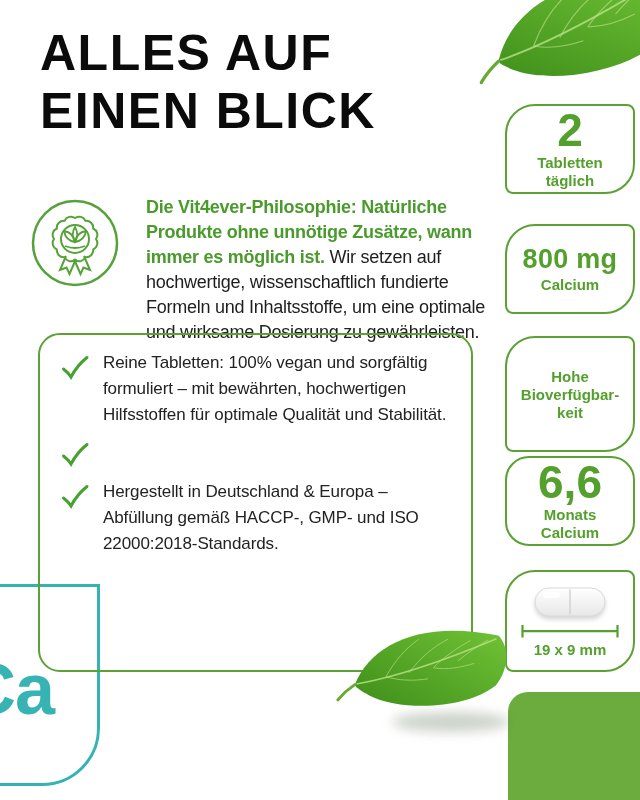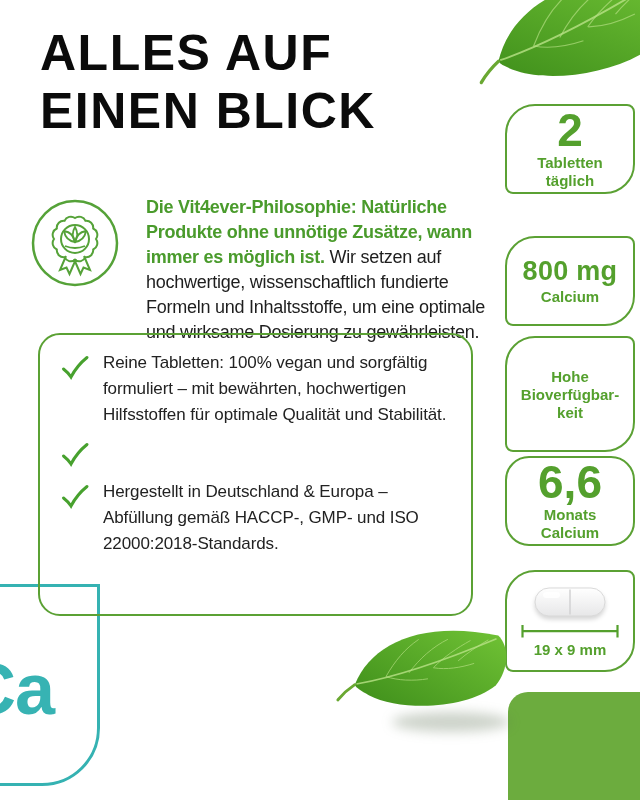--- a/index.html
+++ b/index.html
@@ -28,39 +28,39 @@
 
   
   .intro{
     position:absolute;left:136px;top:177px;width:360px;
     font-size:18px;line-height:25px;color:#1e1e1e;letter-spacing:-0.25px;margin-left:10px;
   }
   .intro .hl{color:#4a9b2c;font-weight:700;}
 
   
   .panel{
-    position:absolute;left:38px;top:333px;width:435px;height:283px;box-sizing:border-box;
+    position:absolute;left:38px;top:333px;width:435px;height:339px;box-sizing:border-box;
     border:2px solid #5ba134;border-radius:22px;z-index:2;
     padding:15px 8px 0 20px;background:transparent;
   }
   .item{display:flex;gap:13px;margin-bottom:9px;}
   .item svg{flex:0 0 30px;margin-top:3px;}
   .item .txt{
     width:372px;font-size:17px;line-height:26px;color:#222;letter-spacing:-0.1px;
   }
 
   
   .stat{
     position:absolute;left:505px;width:130px;box-sizing:border-box;
     border:2px solid #5ba134;border-radius:30px 8px 30px 8px;
     display:flex;flex-direction:column;align-items:center;justify-content:center;
     color:#54a02d;text-align:center;
   }
   .s1{top:104px;height:90px;}
-  .s2{top:224px;height:90px;margin-top:12px;}
+  .s2{top:224px;height:90px;}
   .s3{top:336px;height:116px;}
   .s4{top:456px;height:90px;border-radius:24px;}
   .s5{top:570px;height:102px;}
   .value-lg{font-size:46px;line-height:44px;font-weight:800;}
   .value-md{font-size:27px;line-height:30px;font-weight:800;letter-spacing:.3px;}
   .stat .lbl{font-size:15px;line-height:18px;font-weight:700;margin-top:2px;text-align:center;}
   .pill-svg{filter:drop-shadow(0 3px 2px rgba(0,0,0,.16));margin-top:0;}
   .ruler{margin-top:1px;}
   .dim{font-size:15px;font-weight:700;margin-top:2px;}
 

